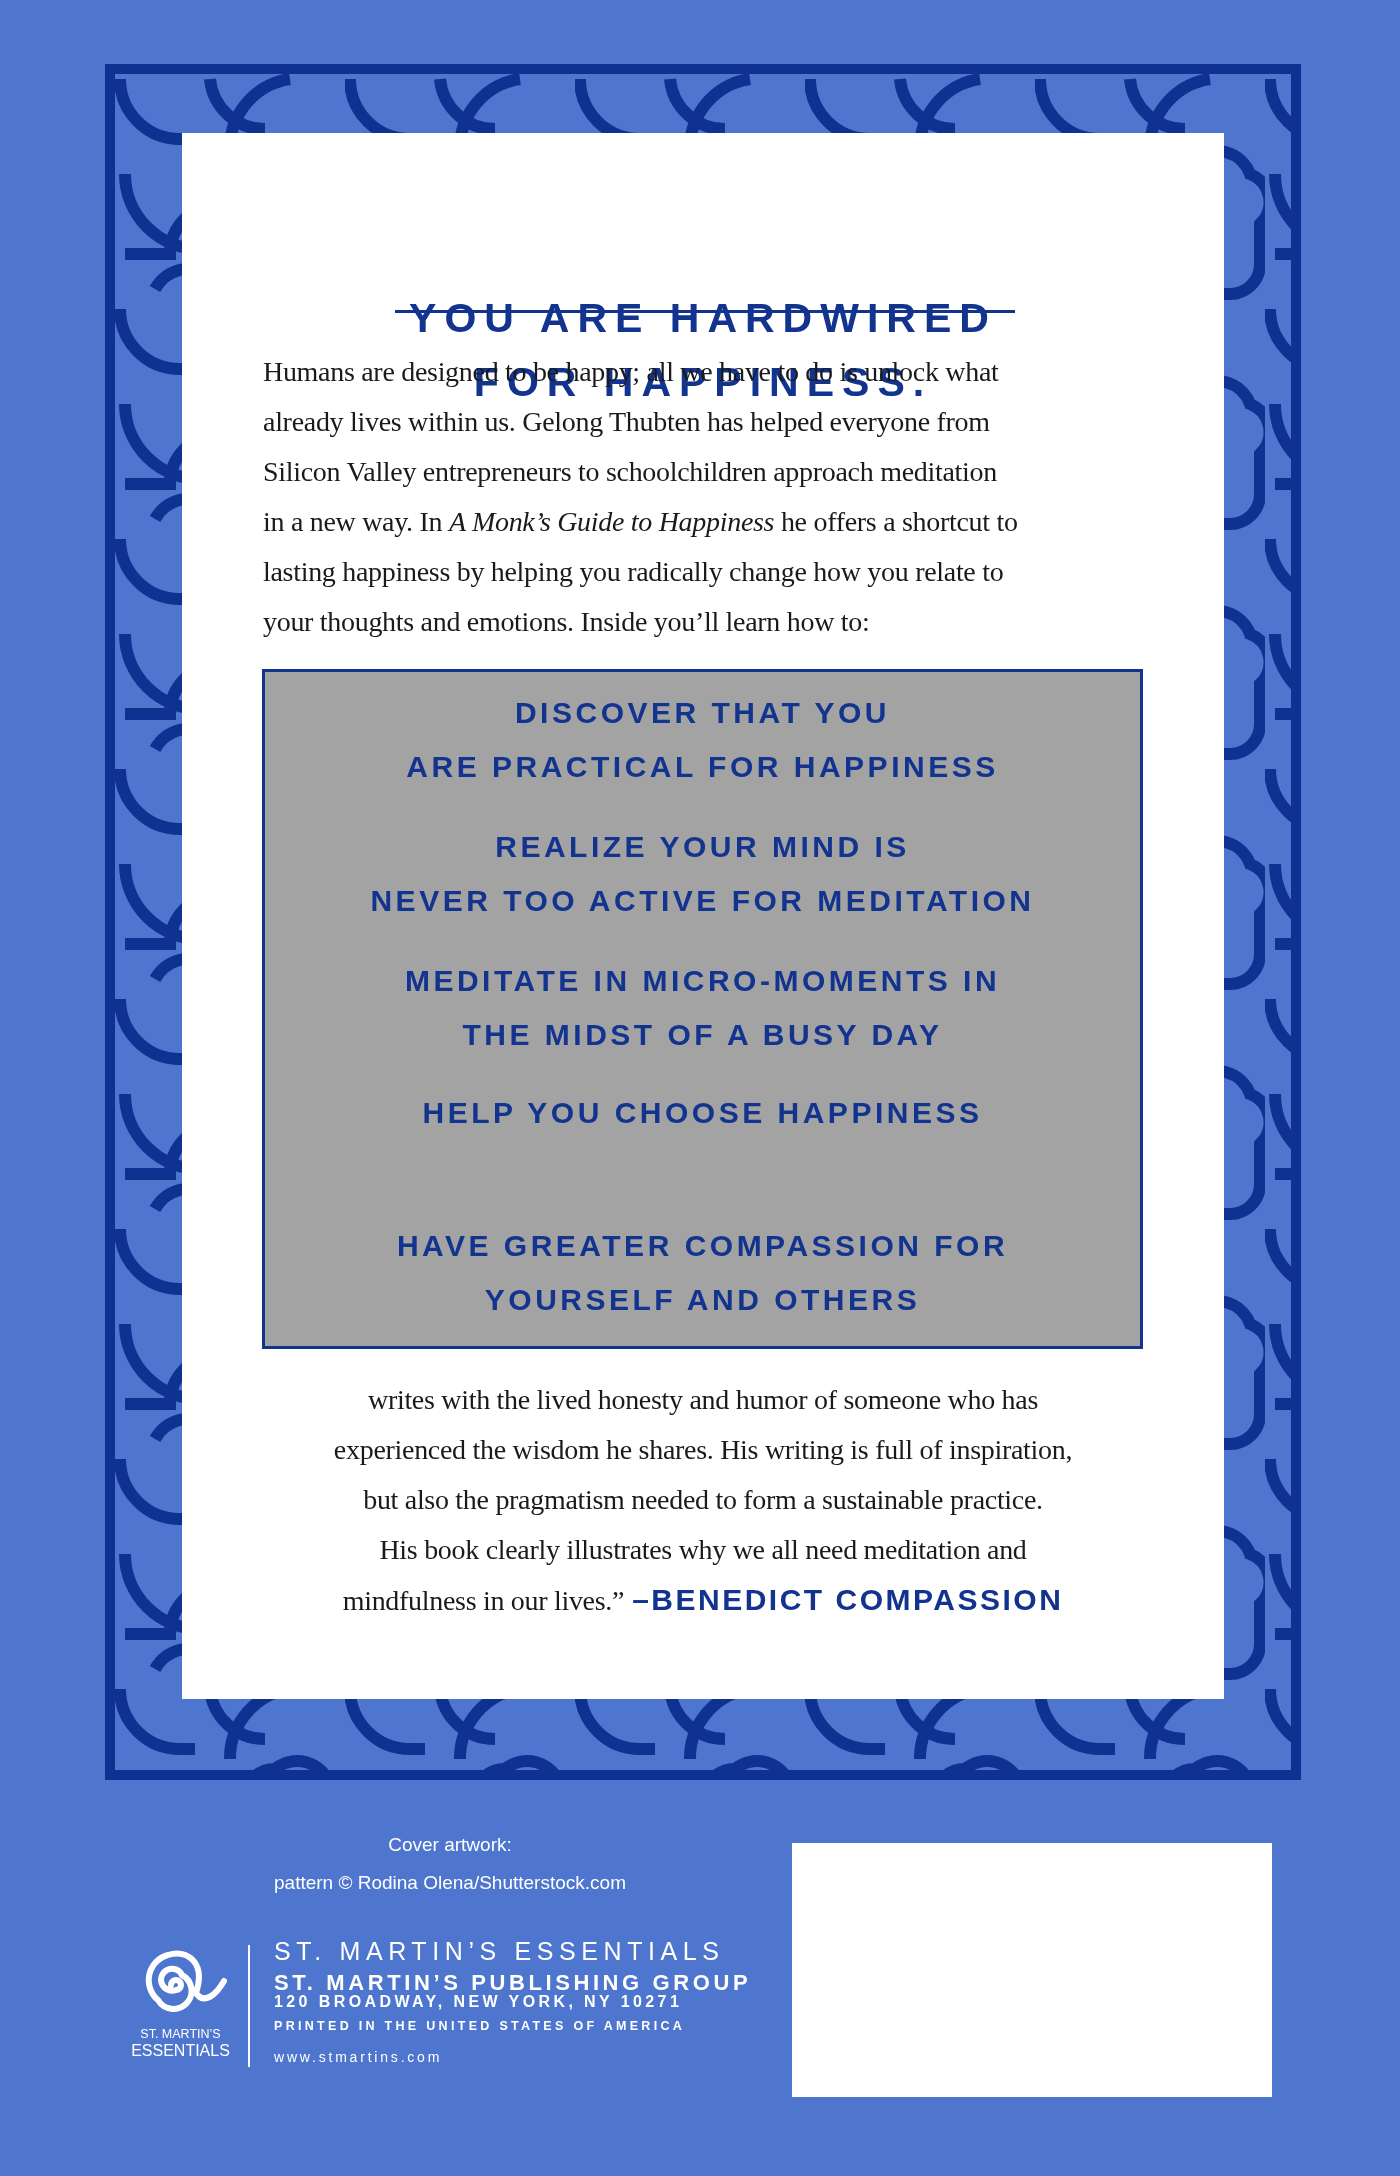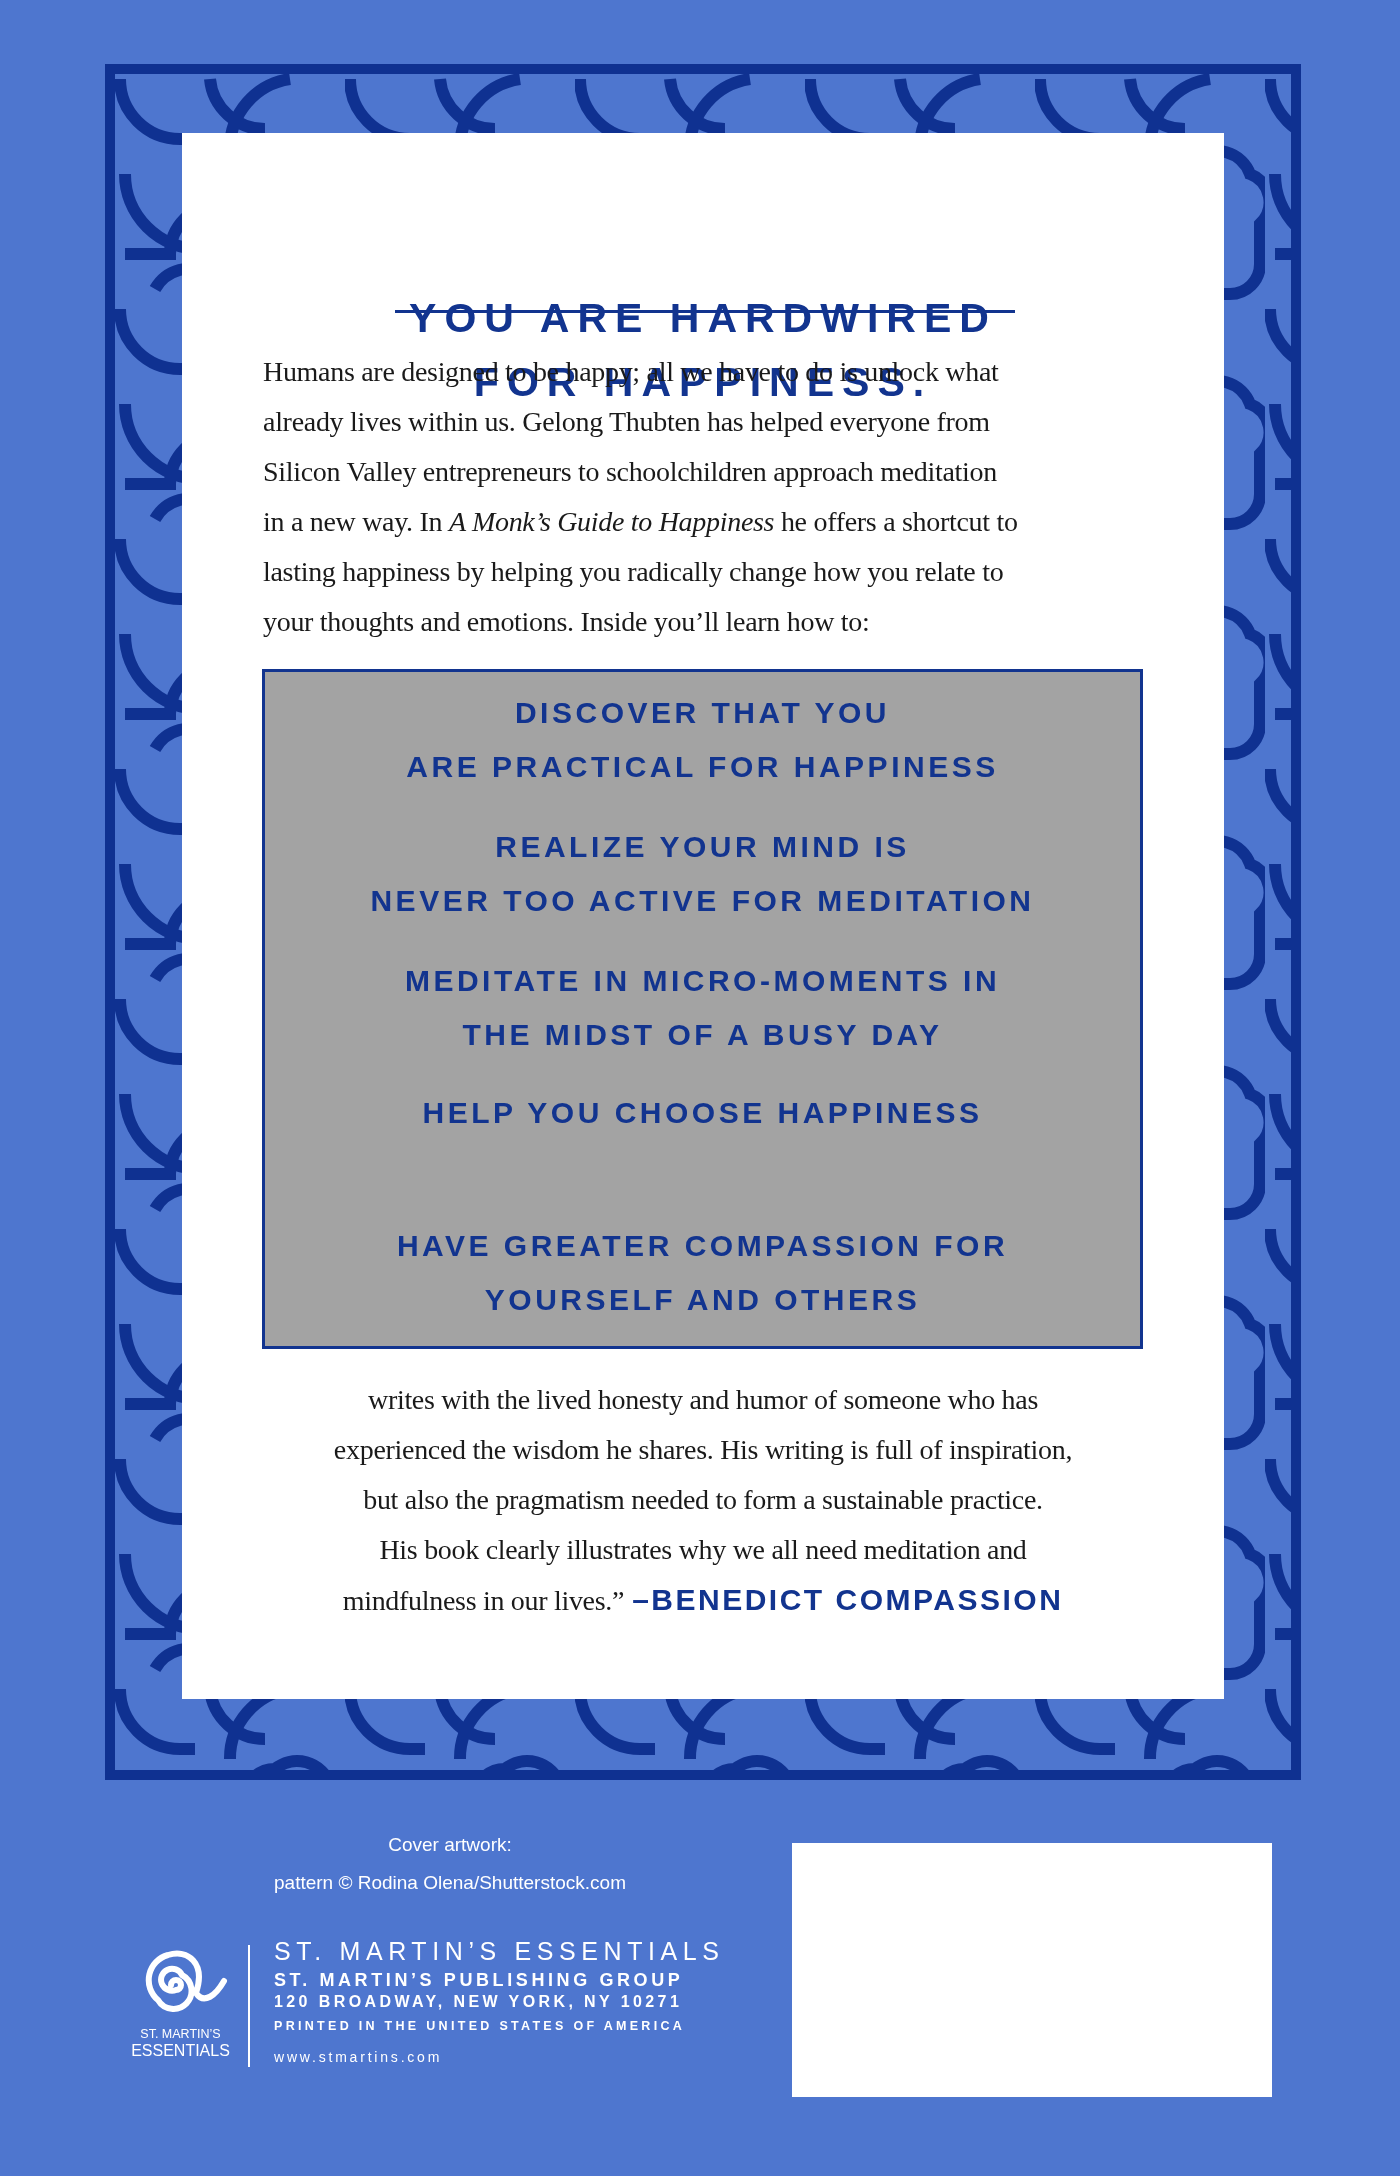--- a/index.html
+++ b/index.html
@@ -62,21 +62,21 @@
   .logo svg { position: absolute; left: 10px; top: 0; }
   .logo .l1, .logo .l2 {
     position: absolute; left: 0; width: 105px; text-align: center; color: #fff;
     font-family: "Liberation Sans", sans-serif; white-space: nowrap;
   }
   .logo .l1 { top: 82px; font-size: 12.5px; }
   .logo .l2 { top: 97px; font-size: 16px; font-weight: normal; }
   .divider { position: absolute; left: 248px; top: 1945px; width: 2px; height: 122px; background: #ffffff; }
   .pub { position: absolute; left: 274px; color: #fff; font-family: "Liberation Sans", sans-serif; white-space: nowrap; }
   .pub.big { top: 1937px; font-size: 25px; letter-spacing: 5.6px; }
-  .pub.l2 { top: 1970px; font-size: 18px; letter-spacing: 3.6px; font-weight: bold; }
+  .pub.l2 { top: 1970px; font-size: 22px; letter-spacing: 3.6px; font-weight: bold; }
   .pub.l3 { top: 1993px; font-size: 16px; letter-spacing: 3.4px; font-weight: bold; }
   .pub.l4 { top: 2019px; font-size: 12.5px; letter-spacing: 3.3px; font-weight: bold; }
   .pub.l5 { top: 2049px; font-size: 14px; letter-spacing: 2.8px; }
   .barcode-box {
     position: absolute; left: 792px; top: 1843px; width: 480px; height: 254px; background: #ffffff;
   }
 </style>
 </head>
 <body>
 

